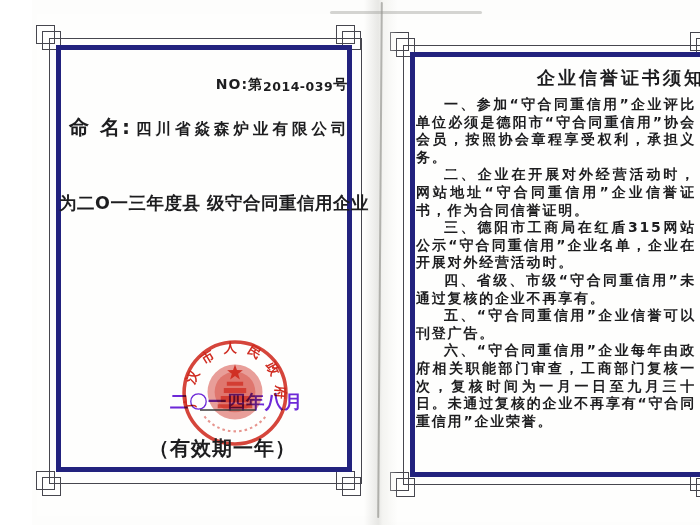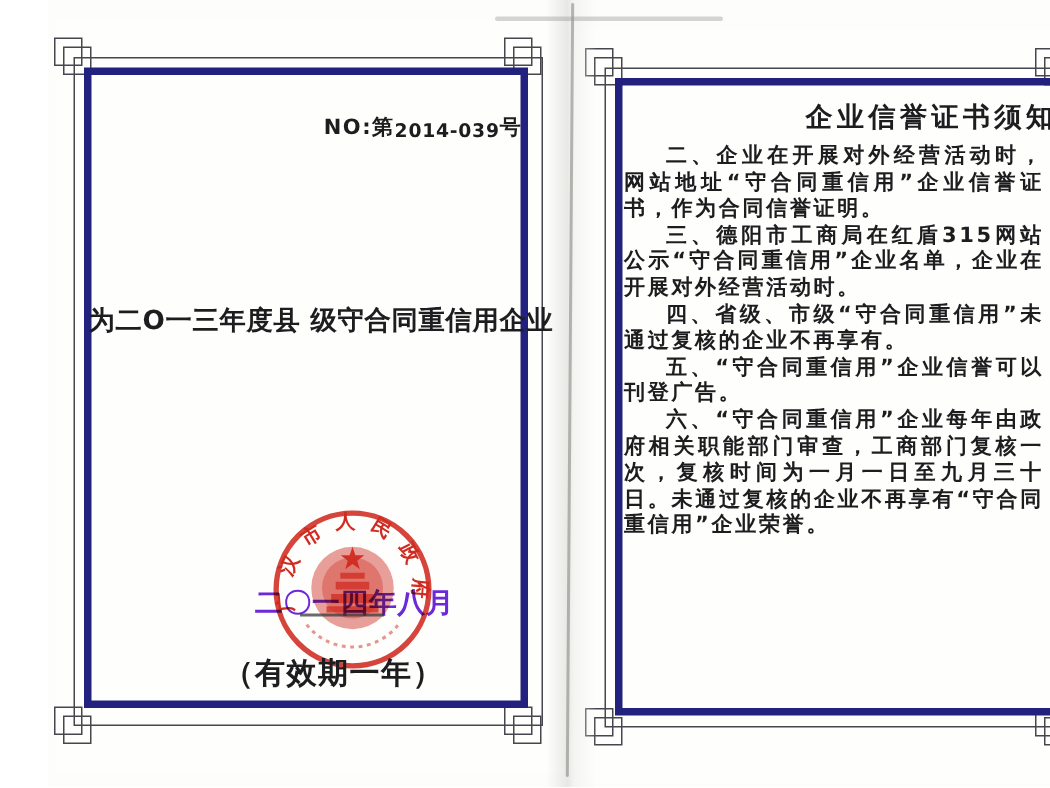--- a/index.html
+++ b/index.html
@@ -39,21 +39,21 @@
   .page-right .corner.bl{left:2px;top:452px;}
   .page-right .corner.br{left:302px;top:452px;}
 
   
   .serial{position:absolute;left:150px;top:62px;width:190px;text-align:center;
     font-weight:700;font-size:14px;letter-spacing:1px;z-index:4;}
   .serial .num{font-size:12.5px;position:relative;top:1.5px;letter-spacing:.5px;}
   .name-line{position:absolute;left:32px;top:100px;z-index:4;white-space:nowrap;}
   .name-label{font-weight:700;font-size:20px;letter-spacing:2px;}
   .company{font-weight:700;font-size:15.5px;letter-spacing:4px;margin-left:4px;}
-  .award{position:absolute;left:22px;top:187px;width:302px;z-index:4;
+  .award{position:absolute;left:22px;top:177px;width:302px;z-index:4;
     font-weight:700;font-size:17.5px;letter-spacing:.5px;white-space:nowrap;}
   .issue{position:absolute;left:50px;top:287px;z-index:4;
     font-weight:700;font-size:18px;letter-spacing:7px;}
   .seal{position:absolute;left:142px;top:323px;width:112px;height:112px;z-index:4;}
   .date{position:absolute;left:133px;top:375px;z-index:5;mix-blend-mode:multiply;
     font-weight:700;font-size:18.5px;letter-spacing:.5px;color:#6d28d9;}
   .date-underline{position:absolute;left:163px;top:395px;width:56px;height:2px;
     background:#3a3a3a;opacity:.75;z-index:5;}
   .validity{position:absolute;left:112px;top:421px;z-index:4;
     font-weight:700;font-size:20px;letter-spacing:1px;}
@@ -86,20 +86,23 @@
   <div class="page page-left">
     <div class="corner tl"></div>
     <div class="corner tr"></div>
     <div class="corner bl"></div>
     <div class="corner br"></div>
     <div class="frame-thin"></div>
     <div class="frame-blue"></div>
 
     <div class="serial"><span>NO:第</span><span class="num">2014-039</span><span>号</span></div>
 
+    <div class="name-line">
+      <span class="name-label">命 名:</span><span class="company">四川省焱森炉业有限公司</span>
+    </div>
 
     <div class="award">为二O一三年度县 级守合同重信用企业</div>
 
 
     <svg class="seal" viewBox="0 0 110 110">
       <defs>
         <path id="sealArc" d="M 17.4 68.7 A 40 40 0 1 1 92.6 68.7" fill="none"></path>
       </defs>
       <circle cx="55" cy="55" r="50" fill="none" stroke="#cf2b20" stroke-width="3.5" opacity=".88"></circle>
       <circle cx="55" cy="54" r="27" fill="#cf2b20" opacity=".45"></circle>
@@ -121,20 +124,21 @@
     <div class="corner tl"></div>
     <div class="corner tr"></div>
     <div class="corner bl"></div>
     <div class="corner br"></div>
     <div class="frame-thin"></div>
     <div class="frame-blue"></div>
 
     <div class="notice-title">企业信誉证书须知</div>
 
     <div class="notice-body">
+      <p>一、参加“守合同重信用”企业评比单位必须是德阳市“守合同重信用”协会会员，按照协会章程享受权利，承担义务。</p>
       <p>二、企业在开展对外经营活动时，网站地址“守合同重信用”企业信誉证书，作为合同信誉证明。</p>
       <p>三、德阳市工商局在红盾315网站公示“守合同重信用”企业名单，企业在开展对外经营活动时。</p>
       <p>四、省级、市级“守合同重信用”未通过复核的企业不再享有。</p>
       <p>五、“守合同重信用”企业信誉可以刊登广告。</p>
       <p>六、“守合同重信用”企业每年由政府相关职能部门审查，工商部门复核一次，复核时间为一月一日至九月三十日。未通过复核的企业不再享有“守合同重信用”企业荣誉。</p>
     </div>
   </div>
 
   <div class="gutter"></div>
   <div class="fold-line"></div>

